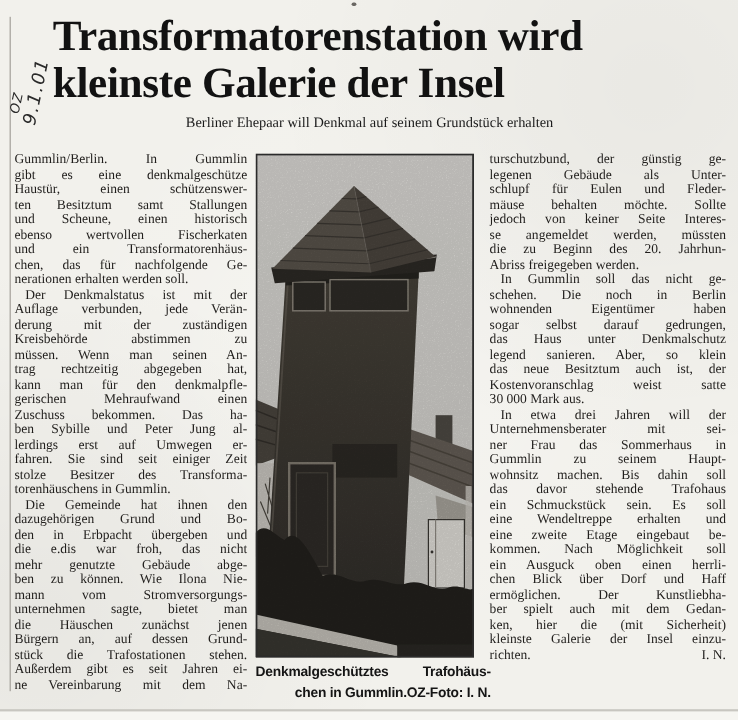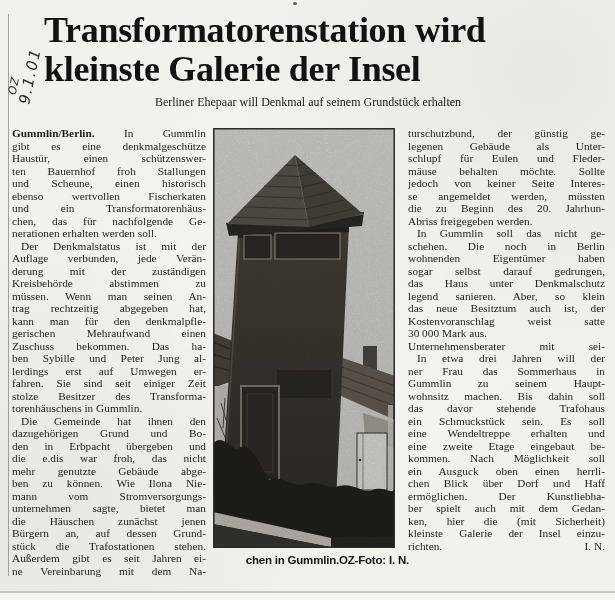--- a/index.html
+++ b/index.html
@@ -33,21 +33,21 @@
     position:absolute;left:8px;top:95px;width:600px;
     text-align:center;font-size:12px;color:#1a1a1a;
   }
 
   .col{position:absolute;top:127px;font-size:11.3px;line-height:12.5px;color:#201e1c;}
   .col-left{left:12px;width:194px;}
   .col-right{left:408px;width:197px;}
   .line{height:12.5px;overflow:hidden;text-align:left;}
   .line.just{text-align:justify;text-align-last:justify;}
   .line.indent{text-indent:9px;}
-  .line b{font-weight:700;}
+  .line b{font-weight:400;}
   .line.sigline{display:flex;justify-content:space-between;}
 
   .photo{position:absolute;left:213px;top:128px;width:182px;height:420px;}
   .photo svg{display:block;}
 
   .caption{
     position:absolute;left:213px;top:552px;width:196px;
     font-family:"Liberation Sans",sans-serif;font-weight:700;
     font-size:11.5px;line-height:17.5px;letter-spacing:-0.2px;color:#151515;
   }
@@ -70,21 +70,21 @@
     <div>kleinste Galerie der Insel</div>
   </div>
 
   <div class="subtitle">Berliner Ehepaar will Denkmal auf seinem Grundstück erhalten</div>
 
   <div class="col col-left" id="col1">
       <div>
         <div class="line just"><b>Gummlin/Berlin.</b> In Gummlin</div>
         <div class="line just">gibt es eine denkmalgeschütze</div>
         <div class="line just">Haustür, einen schützenswer-</div>
-        <div class="line just">ten Bauernhof froh Stallungen</div>
+        <div class="line just">ten Besitztum samt Stallungen</div>
         <div class="line just">und Scheune, einen historisch</div>
         <div class="line just">ebenso wertvollen Fischerkaten</div>
         <div class="line just">und ein Transformatorenhäus-</div>
         <div class="line just">chen, das für nachfolgende Ge-</div>
         <div class="line">nerationen erhalten werden soll.</div>
       </div>
       <div>
         <div class="line indent just">Der Denkmalstatus ist mit der</div>
         <div class="line just">Auflage verbunden, jede Verän-</div>
         <div class="line just">derung mit der zuständigen</div>
@@ -132,22 +132,22 @@
         <div class="line just">schehen. Die noch in Berlin</div>
         <div class="line just">wohnenden Eigentümer haben</div>
         <div class="line just">sogar selbst darauf gedrungen,</div>
         <div class="line just">das Haus unter Denkmalschutz</div>
         <div class="line just">legend sanieren. Aber, so klein</div>
         <div class="line just">das neue Besitztum auch ist, der</div>
         <div class="line just">Kostenvoranschlag weist satte</div>
         <div class="line">30 000 Mark aus.</div>
       </div>
       <div>
+        <div class="line indent just">In etwa drei Jahren will der</div>
         <div class="line just">Unternehmensberater mit sei-</div>
-        <div class="line indent just">In etwa drei Jahren will der</div>
         <div class="line just">ner Frau das Sommerhaus in</div>
         <div class="line just">Gummlin zu seinem Haupt-</div>
         <div class="line just">wohnsitz machen. Bis dahin soll</div>
         <div class="line just">das davor stehende Trafohaus</div>
         <div class="line just">ein Schmuckstück sein. Es soll</div>
         <div class="line just">eine Wendeltreppe erhalten und</div>
         <div class="line just">eine zweite Etage eingebaut be-</div>
         <div class="line just">kommen. Nach Möglichkeit soll</div>
         <div class="line just">ein Ausguck oben einen herrli-</div>
         <div class="line just">chen Blick über Dorf und Haff</div>
@@ -221,20 +221,21 @@
       <polygon points="0,384 118,410 122,420 0,396" fill="#c6c3bb"></polygon>
       <polygon points="0,396 122,420 0,420" fill="#393731"></polygon>
       <rect x="118" y="409" width="64" height="11" fill="#2a2824"></rect>
 
       <rect x="0" y="0" width="182" height="420" filter="url(#grain)" opacity="0.16"></rect>
       <rect x="0.75" y="0.75" width="180.5" height="418.5" fill="none" stroke="#2b2b2b" stroke-width="1.5"></rect>
     </svg>
   </figure>
 
   <div class="caption">
+    <div class="l1">Denkmalgeschütztes Trafohäus-</div>
     <div class="l2">
       <span>chen in Gummlin.</span>
       <span>OZ-Foto: I. N.</span>
     </div>
   </div>
 
   <div class="bottom-rule"></div>
   <div class="below-rule"></div>
 </div>
 

